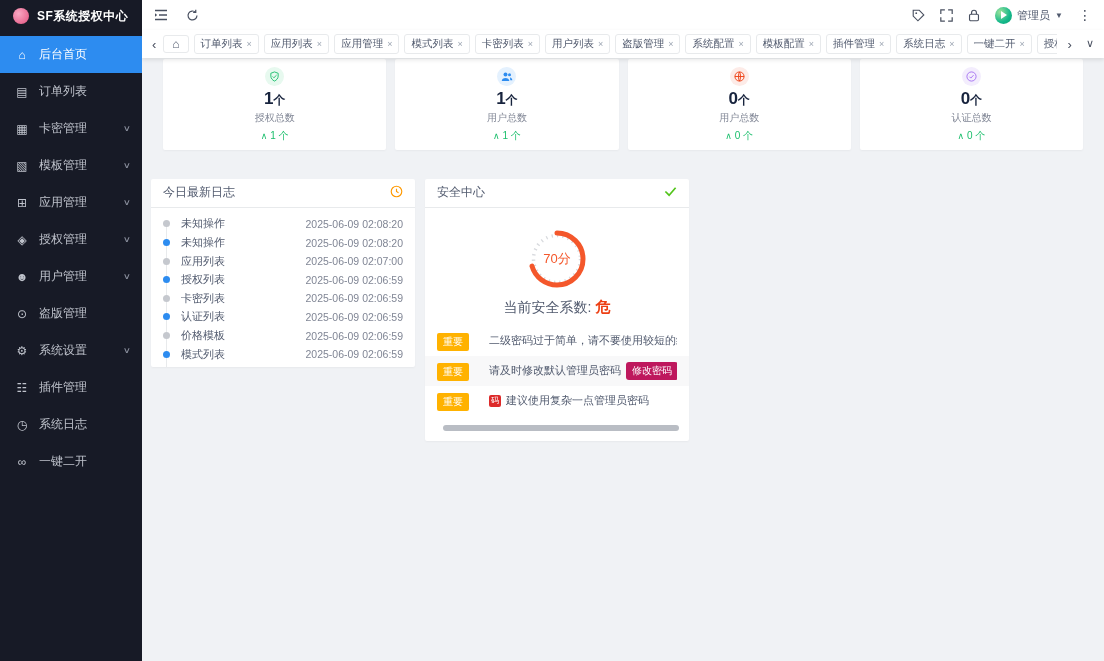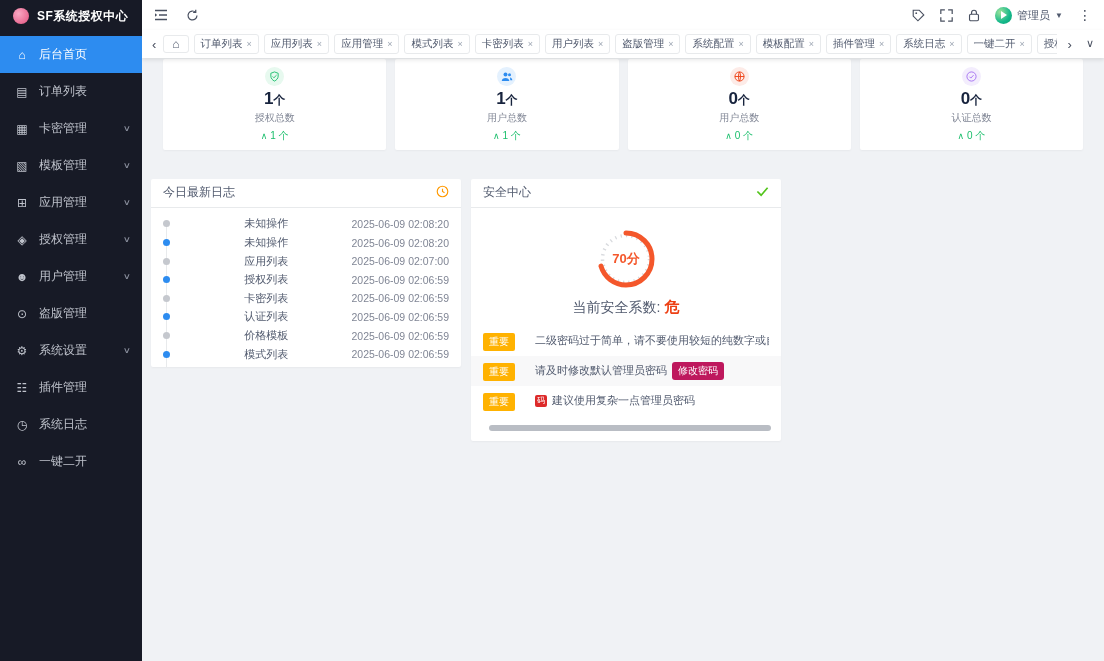--- a/index.html
+++ b/index.html
@@ -44,33 +44,33 @@
   .cards { display:flex; gap:9px; margin:0 16px; }
   .stat-card { flex:1; background:#fff; border-radius:2px; text-align:center; padding:8px 0 7px; box-shadow:0 1px 2px rgba(0,0,0,.04); }
   .stat-icon { width:19px; height:19px; border-radius:50%; margin:0 auto; display:flex; align-items:center; justify-content:center; }
   .stat-value { font-size:17px; font-weight:bold; color:#17233d; margin-top:4px; line-height:1.1; }
   .stat-unit { font-size:12px; }
   .stat-label { font-size:10px; color:#808695; margin-top:2px; }
   .stat-trend { font-size:10px; color:#19be6b; margin-top:4px; }
   .trend-caret { font-size:9px; }
 
   .panels { display:flex; gap:10px; margin:29px 4px 0; align-items:flex-start; }
-  .panel { width:310px; background:#fff; border-radius:2px; box-shadow:0 1px 2px rgba(0,0,0,.04); }
+  .panel { width:264px; background:#fff; border-radius:2px; box-shadow:0 1px 2px rgba(0,0,0,.04); }
   .panel-header { height:29px; display:flex; align-items:center; justify-content:space-between; padding:0 12px; border-bottom:1px solid #e8eaec; font-size:12px; color:#515a6e; }
 
   .log-body { padding:7px 12px 4px; position:relative; }
   .log-body::before { content:""; position:absolute; left:15px; top:14px; bottom:0; width:1px; background:#e8eaec; }
-  .log-row { display:flex; align-items:center; height:18.6px; position:relative;text-align:center; }
+  .log-row { display:flex; align-items:center; height:18.6px; position:relative; }
   .log-dot { width:7px; height:7px; border-radius:50%; margin-right:11px; flex-shrink:0; position:relative; z-index:1; }
   .dot-gray { background:#c5c8ce; } .dot-blue { background:#2d8cf0; }
   .log-label { flex:1; font-size:11px; color:#515a6e; }
   .log-time { font-size:10.5px; color:#808695; }
 
   .sec-body { padding:6px 0 10px; }
-  .gauge-wrap { display:flex; justify-content:center; margin:12px 0 6px;font-weight:bold; }
+  .gauge-wrap { display:flex; justify-content:center; margin:12px 0 6px; }
   .gauge { width:66px; height:66px; position:relative; }
   .gauge-text { position:absolute; inset:0; display:flex; align-items:center; justify-content:center; color:#f4572b; font-size:13px; }
   .sec-status { text-align:center; font-size:14px; color:#515a6e; margin:6px 0 9px; }
   .sec-status .danger { color:#ed4014; font-weight:bold; font-size:15px; }
   .sec-thead { display:flex; padding:5px 12px; border-top:1px solid #e8eaec; border-bottom:1px solid #e8eaec; color:#515a6e; font-size:11px; font-weight:bold; }
   .sec-level-col { width:52px; flex-shrink:0; }
   .sec-row { display:flex; align-items:center; padding:5px 12px; min-height:26px; }
   .sec-row.alt { background:#f8f8f9; }
   .badge { background:#ffb200; color:#fff; font-size:10px; padding:2px 6px; border-radius:2px; display:inline-block; }
   .sec-detail { flex:1; display:flex; align-items:center; gap:5px; font-size:11px; color:#515a6e; overflow:hidden; white-space:nowrap; }

